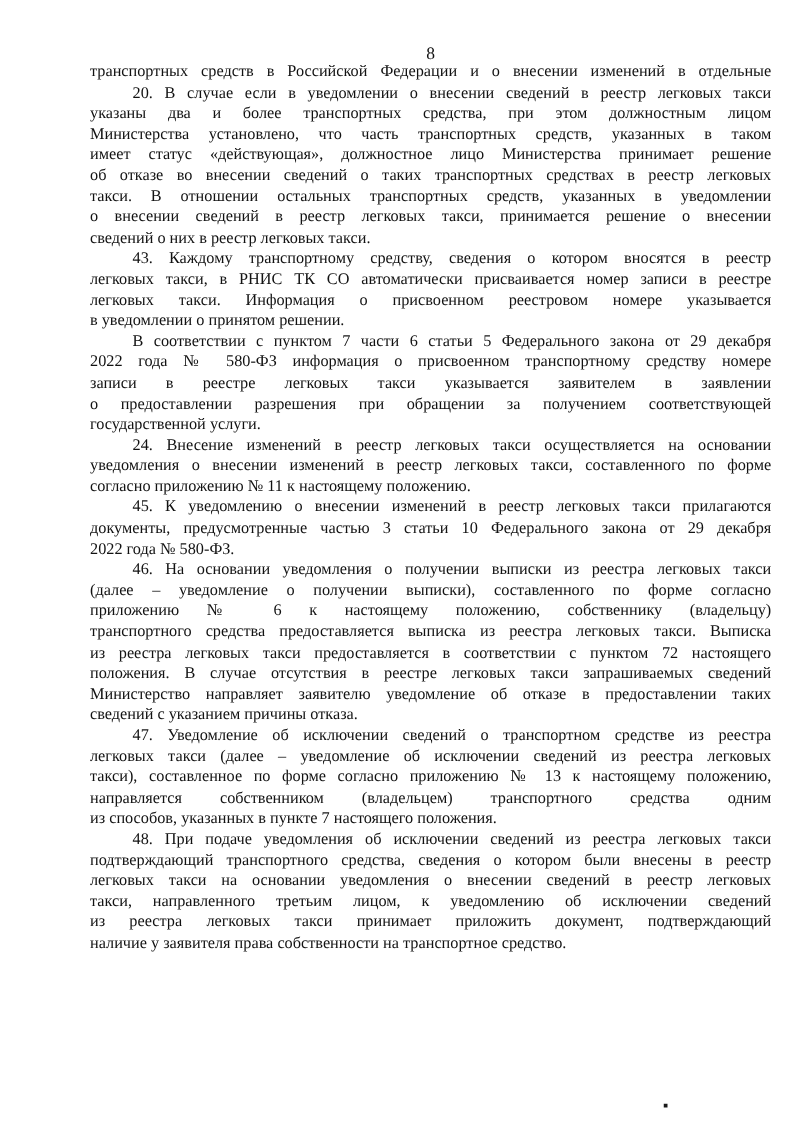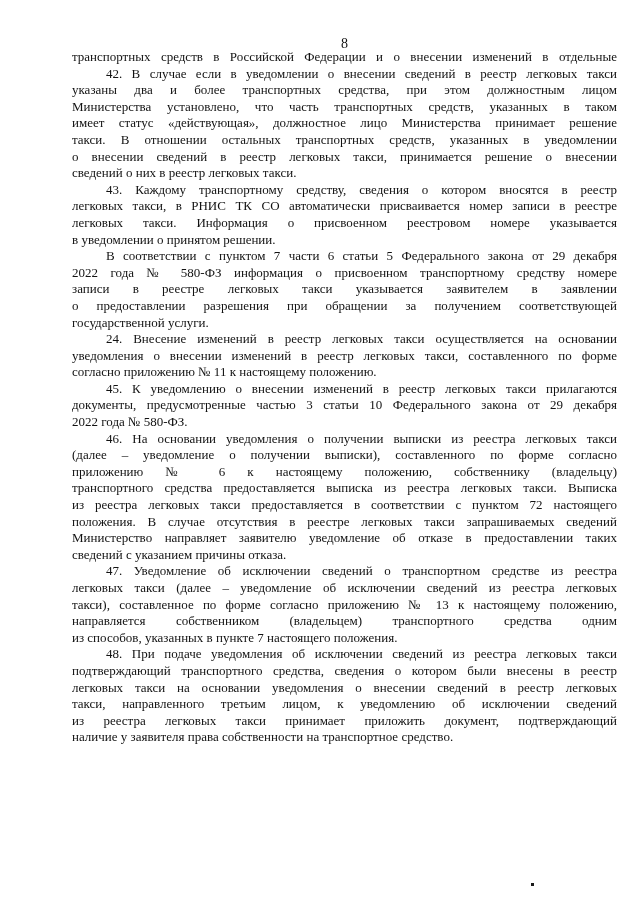--- a/index.html
+++ b/index.html
@@ -52,24 +52,25 @@
   }
 </style>
 </head>
 <body>
 
 <div class="page">
   <div class="page-number">8</div>
 
   <div class="body-text">
       <div class="text-line">транспортных средств в Российской Федерации и о внесении изменений в отдельные</div>
-      <div class="text-line indent">42. В случае если в уведомлении о внесении сведений в реестр легковых такси</div>
+      <div class="text-line indent">20. В случае если в уведомлении о внесении сведений в реестр легковых такси</div>
       <div class="text-line">указаны два и более транспортных средства, при этом должностным лицом</div>
       <div class="text-line">Министерства установлено, что часть транспортных средств, указанных в таком</div>
       <div class="text-line">имеет статус «действующая», должностное лицо Министерства принимает решение</div>
+      <div class="text-line">об отказе во внесении сведений о таких транспортных средствах в реестр легковых</div>
       <div class="text-line">такси. В отношении остальных транспортных средств, указанных в уведомлении</div>
       <div class="text-line">о внесении сведений в реестр легковых такси, принимается решение о внесении</div>
       <div class="text-line para-last">сведений о них в реестр легковых такси.</div>
       <div class="text-line indent">43. Каждому транспортному средству, сведения о котором вносятся в реестр</div>
       <div class="text-line">легковых такси, в РНИС ТК СО автоматически присваивается номер записи в реестре</div>
       <div class="text-line">легковых такси. Информация о присвоенном реестровом номере указывается</div>
       <div class="text-line para-last">в уведомлении о принятом решении.</div>
       <div class="text-line indent">В соответствии с пунктом 7 части 6 статьи 5 Федерального закона от 29 декабря</div>
       <div class="text-line">2022 года № 580-ФЗ информация о присвоенном транспортному средству номере</div>
       <div class="text-line">записи в реестре легковых такси указывается заявителем в заявлении</div>

